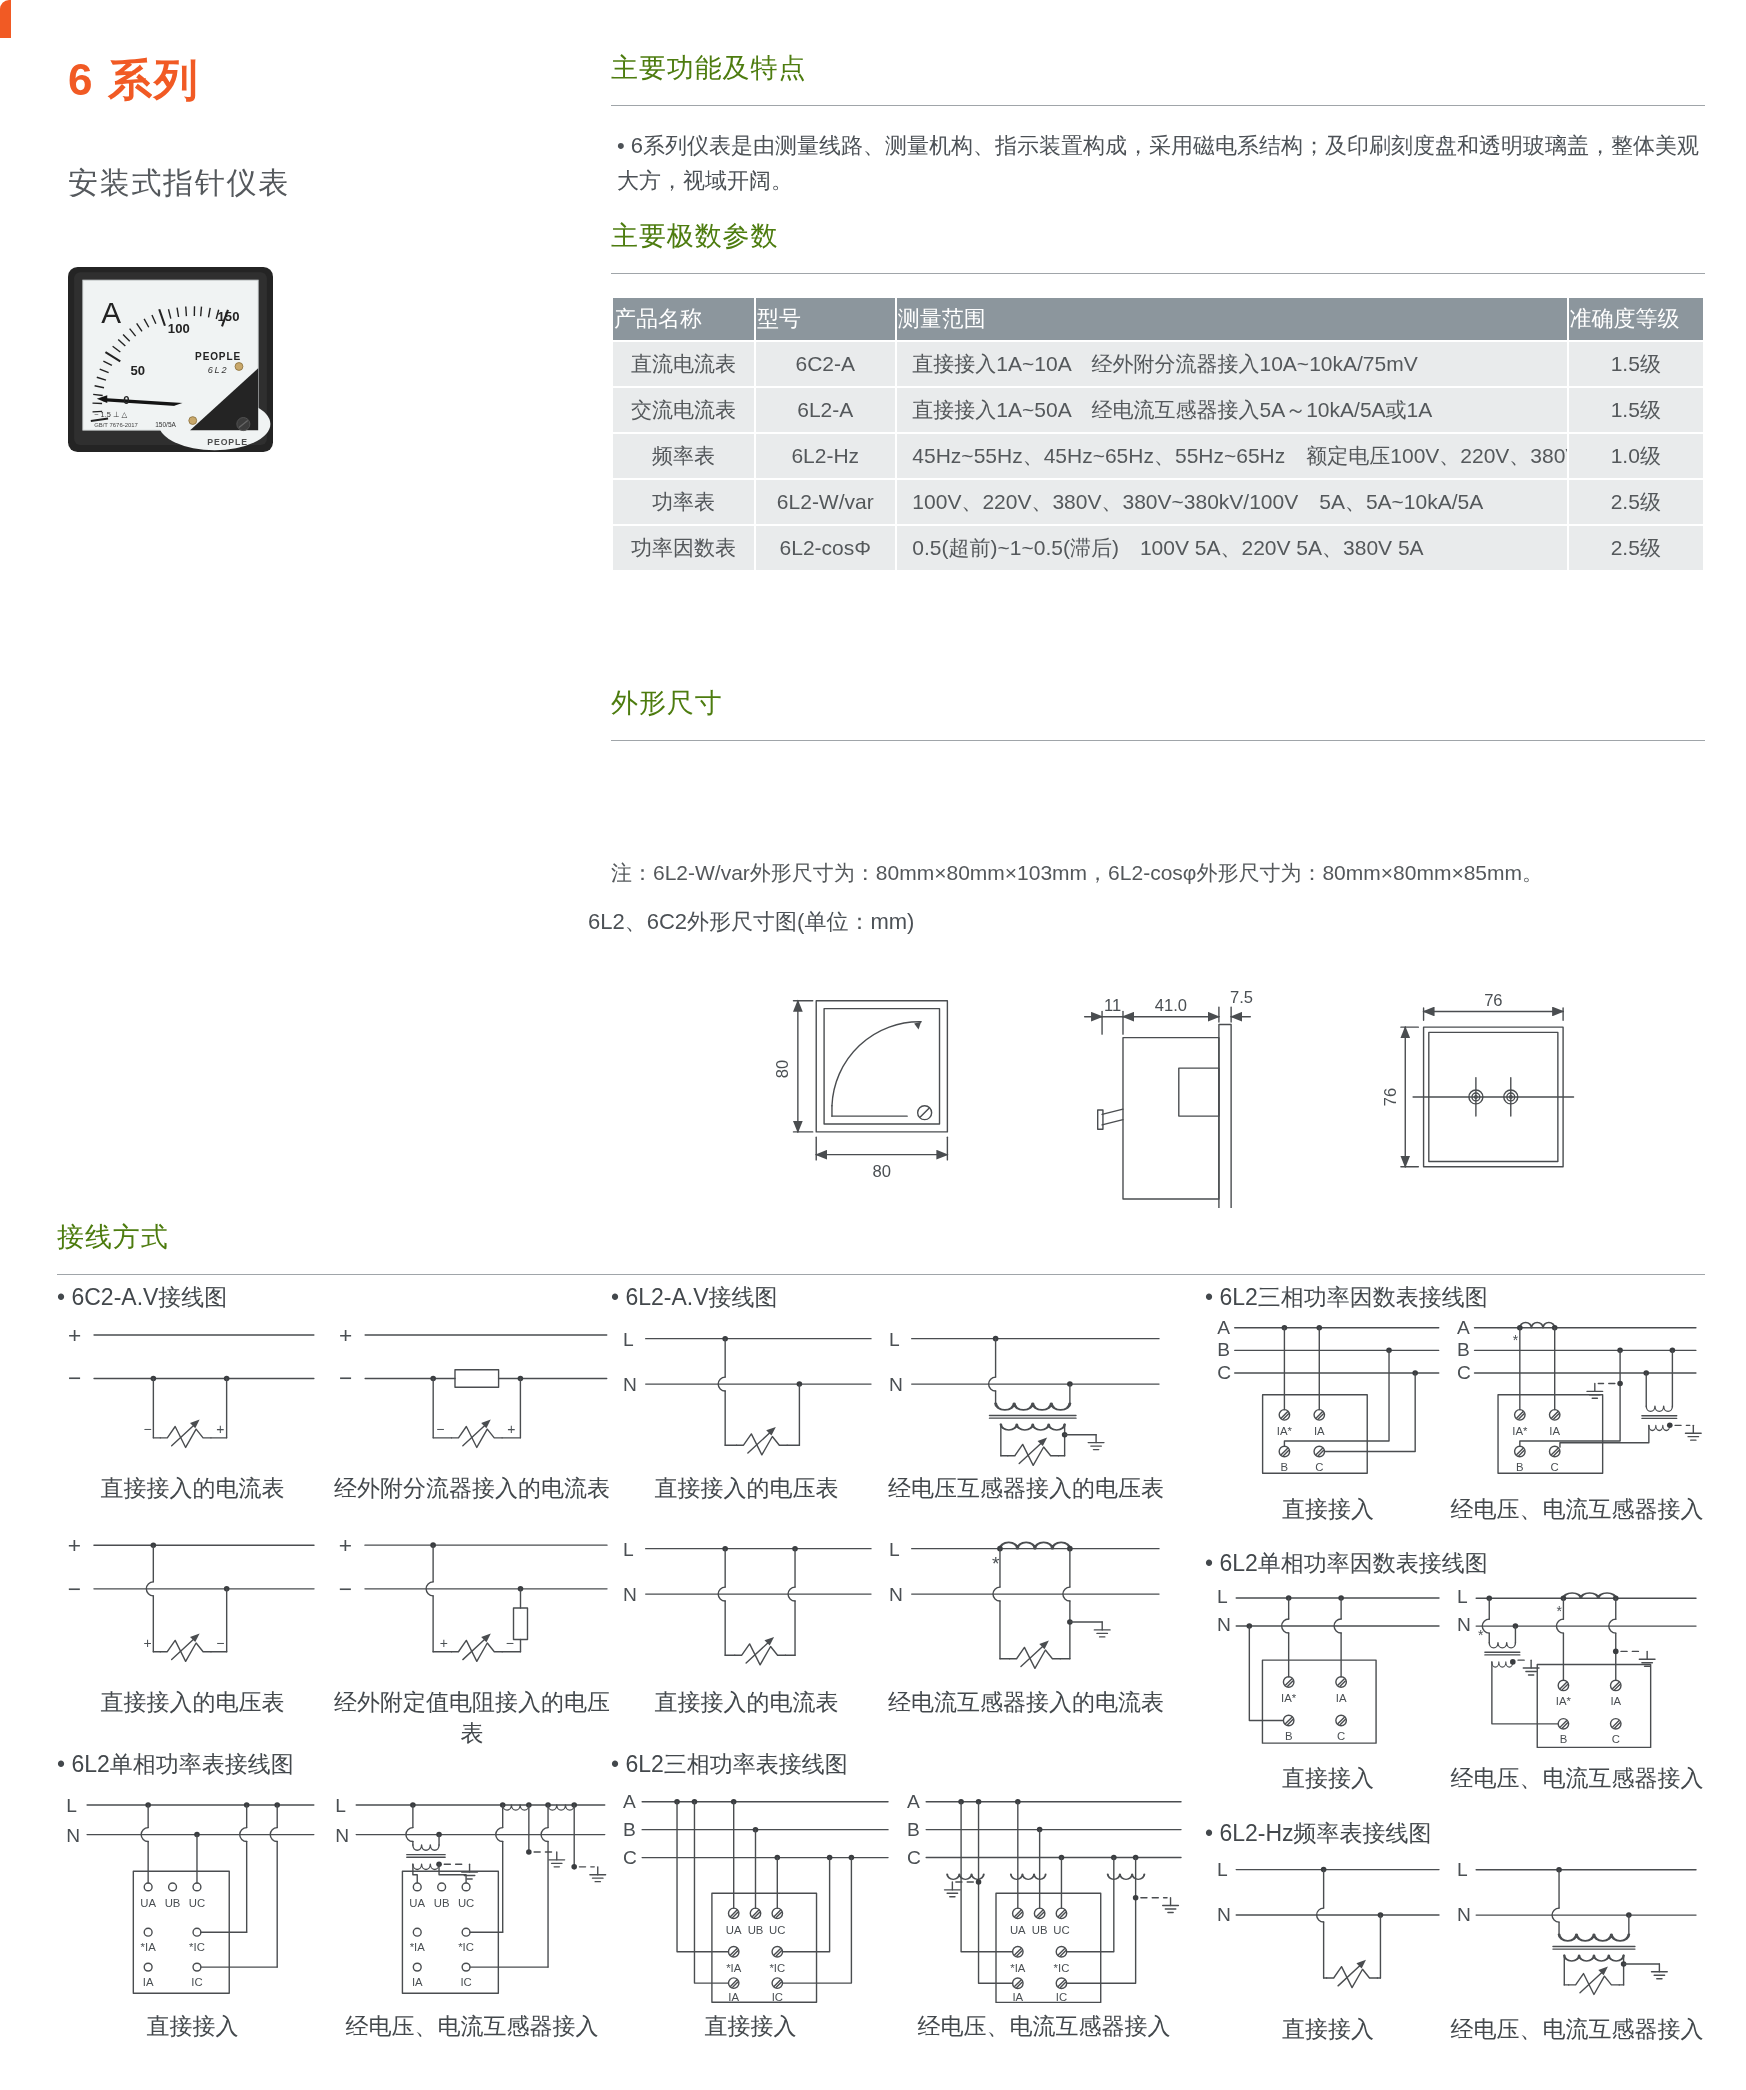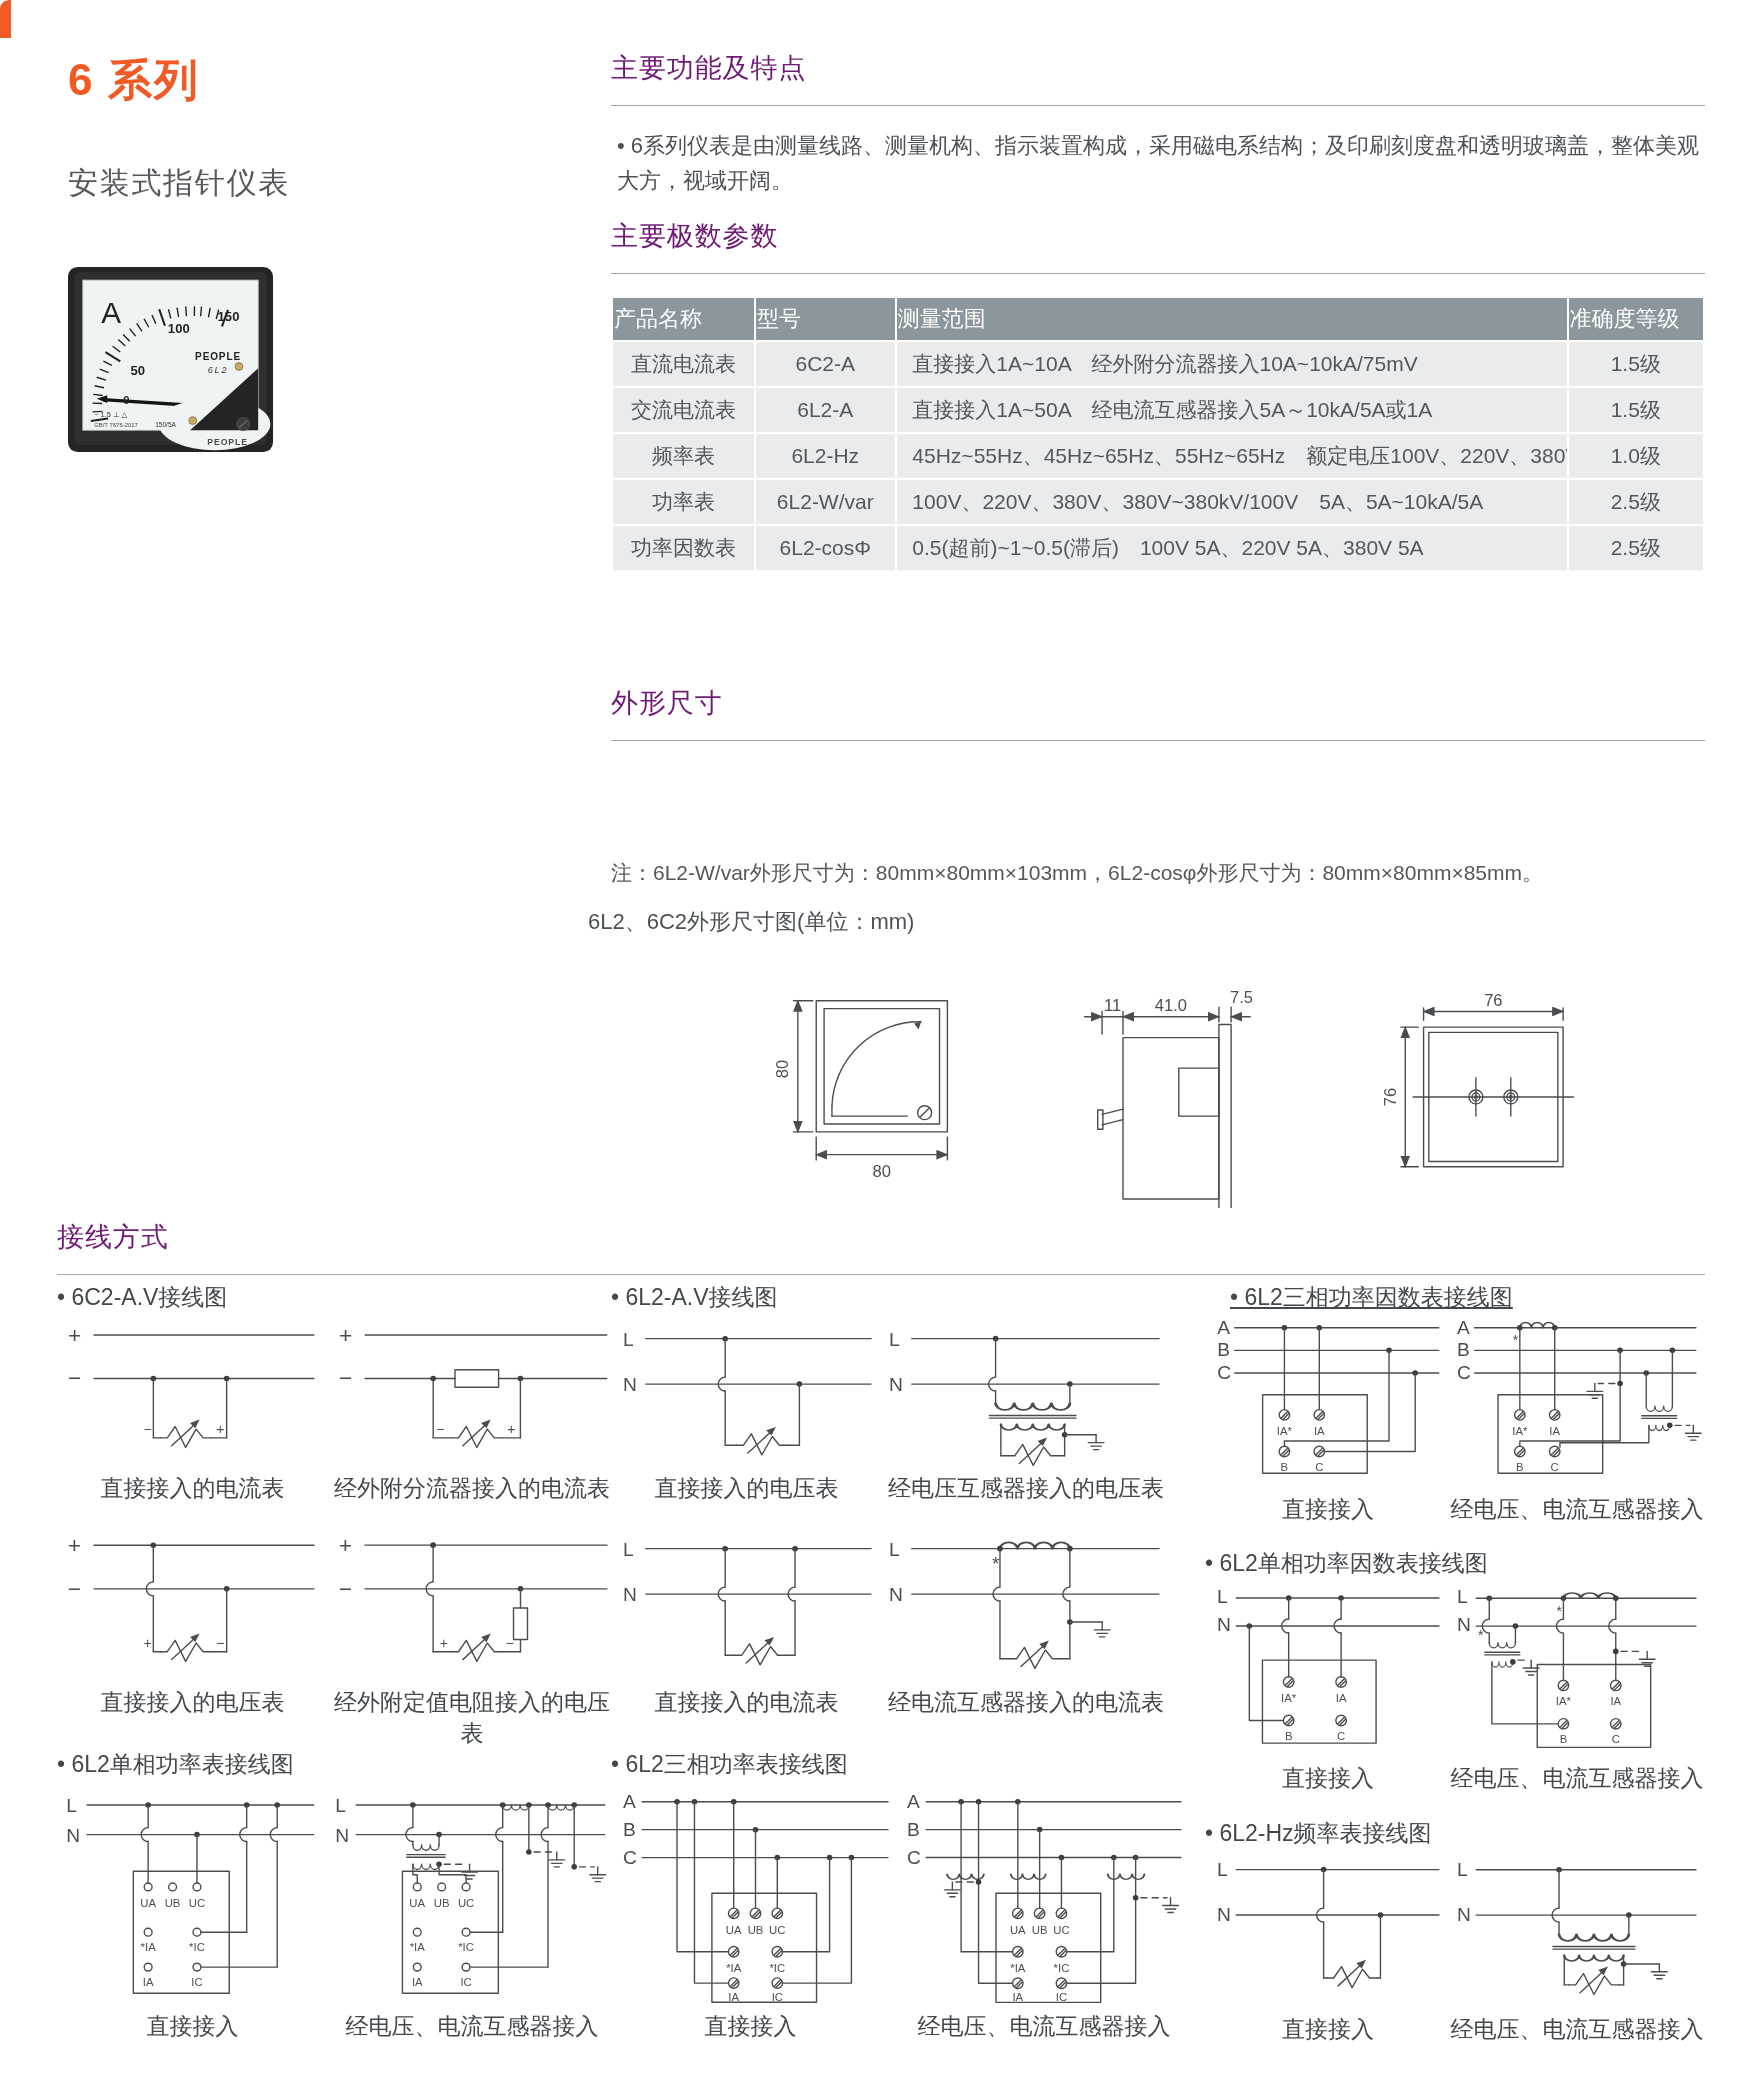--- a/index.html
+++ b/index.html
@@ -2,21 +2,21 @@
 <html style="font-size:14px"><head>
 <meta charset="utf-8">
 <style>
   html,body{margin:0;padding:0;background:#fff;}
   .page{position:relative;width:1747px;height:2090px;background:#fff;overflow:hidden;
         font-family:"Liberation Sans","DejaVu Sans",sans-serif;color:#46494d;border-radius:9px;}
   .abs{position:absolute;}
   .corner{background:#f15a24;}
   .series-title{font-size:44px;font-weight:bold;color:#f15a24;letter-spacing:1.7px;}
   .subtitle{font-size:30px;color:#55595d;letter-spacing:1.7px;}
-  .sec-h{font-size:27px;color:#701a75;letter-spacing:0.9px;}
+  .sec-h{font-size:27px;color:#4d7c0f;letter-spacing:0.9px;}
   .rule{height:0;border-top:1.7px solid #a0a5a9;}
   .bullet-p{font-size:22px;line-height:1.58;color:#4c5156;}
   .note{font-size:21px;color:#54585b;}
   .dims-cap{font-size:22px;color:#4c5156;}
   .wt{font-size:23px;color:#43484c;}
   .cap{font-size:23px;color:#43484c;text-align:center;}
   table{border-collapse:separate;border-spacing:2.6px;table-layout:fixed;width:100%;}
   th{background:#8c969d;color:#fff;font-weight:400;font-size:22px;height:40px;text-align:left;}
   td{background:#e9ebec;color:#54585b;font-size:21px;height:42px;text-align:center;
      white-space:nowrap;overflow:hidden;}
@@ -609,21 +609,21 @@
     <line class="dsh" x1="84" y1="112" x2="64" y2="112"></line>
       <use href="#gn" transform="translate(60,112)"></use>
     <circle class="dot" cx="270" cy="130" r="3.2"></circle>
     <line class="dsh" x1="276" y1="130" x2="306" y2="130"></line>
       <use href="#gn" transform="translate(310,130)"></use>
   </svg>
 
   <div class="abs cap" style="left:611px;top:2011px;width:279px;">直接接入</div>
   <div class="abs cap" style="left:900px;top:2011px;width:288px;">经电压、电流互感器接入</div>
 
-  <div class="abs wt" style="left:1230px;top:1282px;text-decoration:underline;">• 6L2三相功率因数表接线图</div>
+  <div class="abs wt" style="left:1205px;top:1282px;">• 6L2三相功率因数表接线图</div>
 
   <svg class="abs wd" style="left:1210px;top:1312px;" width="236" height="170" viewBox="0 0 270 195">
     <text x="8" y="25" class="t22">A</text>
     <line x1="28" y1="18" x2="262" y2="18"></line>
     <circle class="dot" cx="85" cy="18" r="3.2"></circle>
       <circle class="dot" cx="125" cy="18" r="3.2"></circle>
     <text x="8" y="51" class="t22">B</text>
     <line x1="28" y1="44" x2="262" y2="44"></line>
       <circle class="dot" cx="205" cy="44" r="3.2"></circle>
     <text x="8" y="77" class="t22">C</text>

